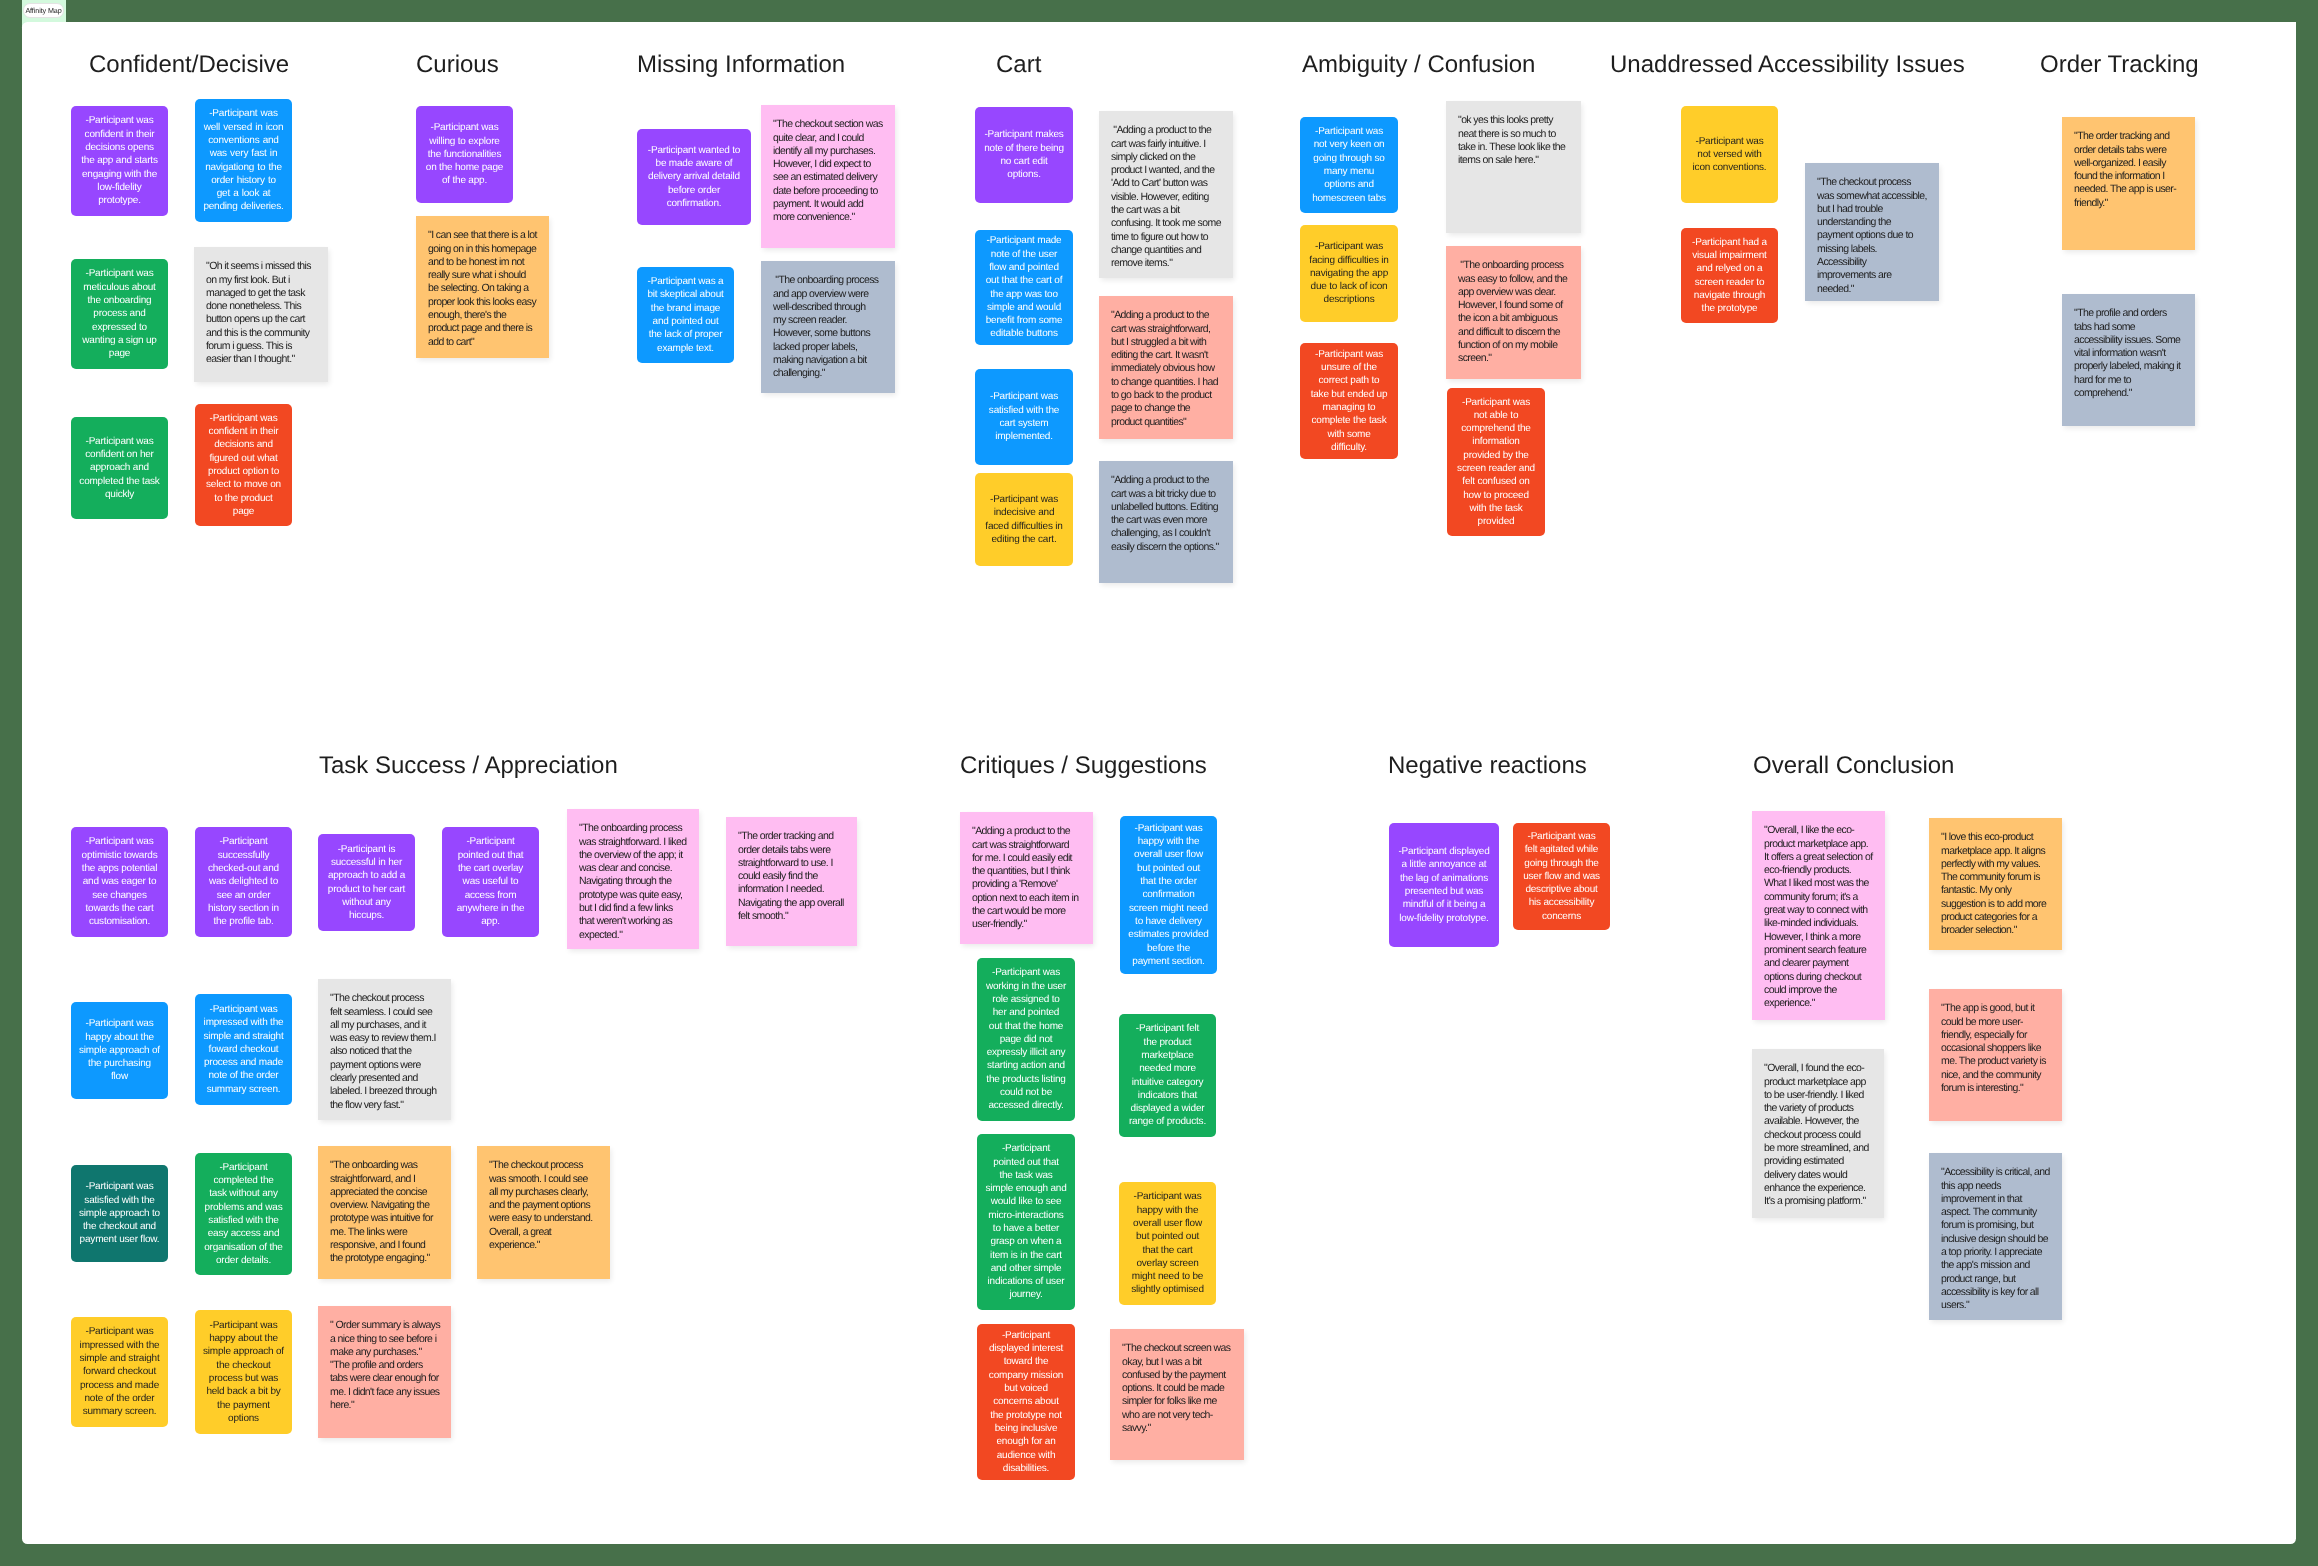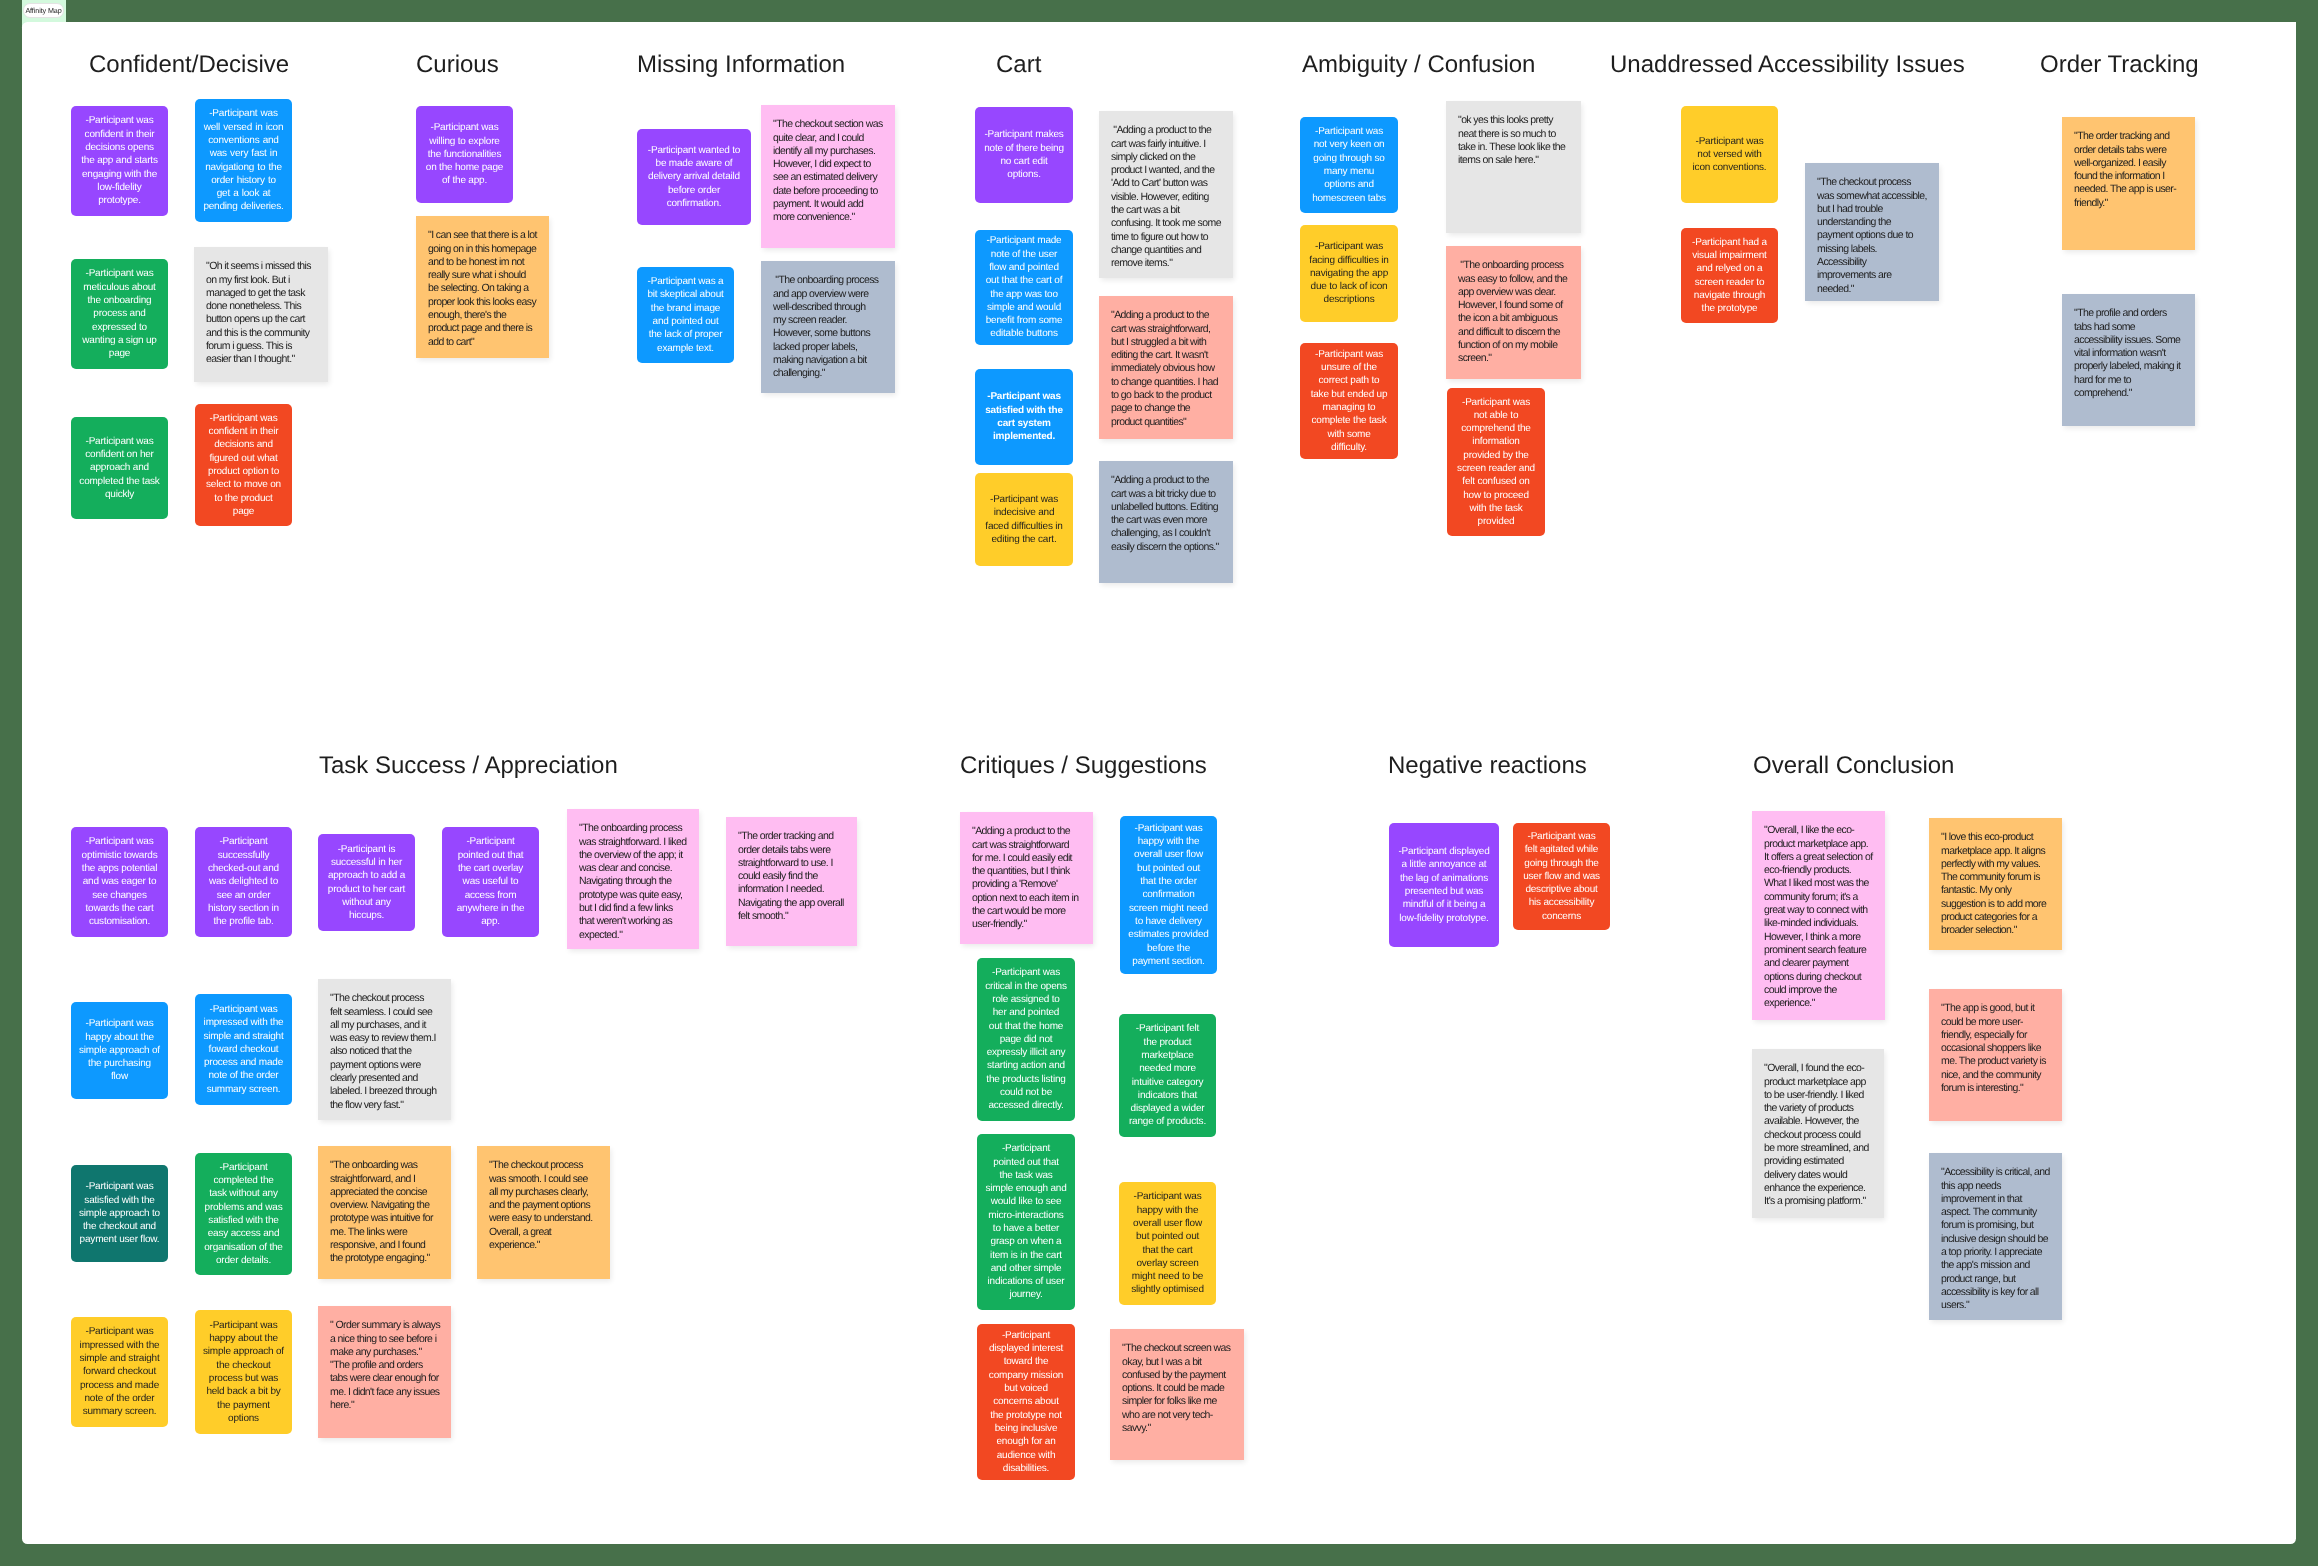--- a/index.html
+++ b/index.html
@@ -95,21 +95,21 @@
         </div>
         <div class="note quote" style="left: 1077px; top: 89px; width: 134px; height: 167px; background: rgb(230, 230, 230); color: rgb(30, 30, 30);">
           <span class="note-text"> "Adding a product to the cart was fairly intuitive. I simply clicked on the product I wanted, and the 'Add to Cart' button was visible. However, editing the cart was a bit confusing. It took me some time to figure out how to change quantities and remove items."</span>
         </div>
         <div class="note observation" style="left: 953px; top: 208px; width: 98px; height: 115px; background: rgb(13, 153, 255); color: rgb(255, 255, 255);">
           <span class="note-text">-Participant made note of the user flow and pointed out that the cart of the app was too simple and would benefit from some editable buttons</span>
         </div>
         <div class="note quote" style="left: 1077px; top: 274px; width: 134px; height: 143px; background: rgb(255, 175, 163); color: rgb(30, 30, 30);">
           <span class="note-text">"Adding a product to the cart was straightforward, but I struggled a bit with editing the cart. It wasn't immediately obvious how to change quantities. I had to go back to the product page to change the product quantities"</span>
         </div>
-        <div class="note observation" style="left: 953px; top: 347px; width: 98px; height: 96px; background: rgb(13, 153, 255); color: rgb(255, 255, 255); font-weight: bold;">
+        <div class="note observation" style="left: 953px; top: 347px; width: 98px; height: 96px; background: rgb(13, 153, 255); color: rgb(255, 255, 255);">
           <span class="note-text">-Participant was satisfied with the cart system implemented.</span>
         </div>
         <div class="note observation" style="left: 953px; top: 451px; width: 98px; height: 93px; background: rgb(255, 205, 41); color: rgb(30, 30, 30);">
           <span class="note-text">-Participant was indecisive and faced difficulties in editing the cart.</span>
         </div>
         <div class="note quote" style="left: 1077px; top: 439px; width: 134px; height: 122px; background: rgb(175, 188, 207); color: rgb(30, 30, 30);">
           <span class="note-text">"Adding a product to the cart was a bit tricky due to unlabelled buttons. Editing the cart was even more challenging, as I couldn't easily discern the options."</span>
         </div>
       </div>
       <div class="group">
@@ -208,21 +208,21 @@
       </div>
       <div class="group">
         <div class="group-title" style="left: 938px; top: 730px;">Critiques / Suggestions</div>
         <div class="note quote" style="left: 938px; top: 790px; width: 133px; height: 132px; background: rgb(255, 189, 242); color: rgb(30, 30, 30);">
           <span class="note-text">"Adding a product to the cart was straightforward for me. I could easily edit the quantities, but I think providing a 'Remove' option next to each item in the cart would be more user-friendly."</span>
         </div>
         <div class="note observation" style="left: 1098px; top: 794px; width: 97px; height: 158px; background: rgb(13, 153, 255); color: rgb(255, 255, 255);">
           <span class="note-text" style="width: 81px; flex: 0 0 auto;">-Participant was happy with the overall user flow but pointed out that the order confirmation screen might need to have delivery estimates provided before the payment section.</span>
         </div>
         <div class="note observation" style="left: 955px; top: 936px; width: 98px; height: 163px; background: rgb(20, 174, 92); color: rgb(255, 255, 255);">
-          <span class="note-text">-Participant was critical in the opens role assigned to her and pointed out that the home page did not expressly illicit any starting action and the products listing could not be accessed directly.</span>
+          <span class="note-text">-Participant was working in the user role assigned to her and pointed out that the home page did not expressly illicit any starting action and the products listing could not be accessed directly.</span>
         </div>
         <div class="note observation" style="left: 1097px; top: 992px; width: 97px; height: 123px; background: rgb(20, 174, 92); color: rgb(255, 255, 255);">
           <span class="note-text" style="width: 79px; flex: 0 0 auto;">-Participant felt the product marketplace needed more intuitive category indicators that displayed a wider range of products.</span>
         </div>
         <div class="note observation" style="left: 955px; top: 1112px; width: 98px; height: 176px; background: rgb(20, 174, 92); color: rgb(255, 255, 255);">
           <span class="note-text">-Participant pointed out that the task was simple enough and would like to see micro-interactions to have a better grasp on when a item is in the cart and other simple indications of user journey.</span>
         </div>
         <div class="note observation" style="left: 1097px; top: 1160px; width: 97px; height: 123px; background: rgb(255, 205, 41); color: rgb(30, 30, 30);">
           <span class="note-text">-Participant was happy with the overall user flow but pointed out that the cart overlay screen might need to be slightly optimised</span>
         </div>

